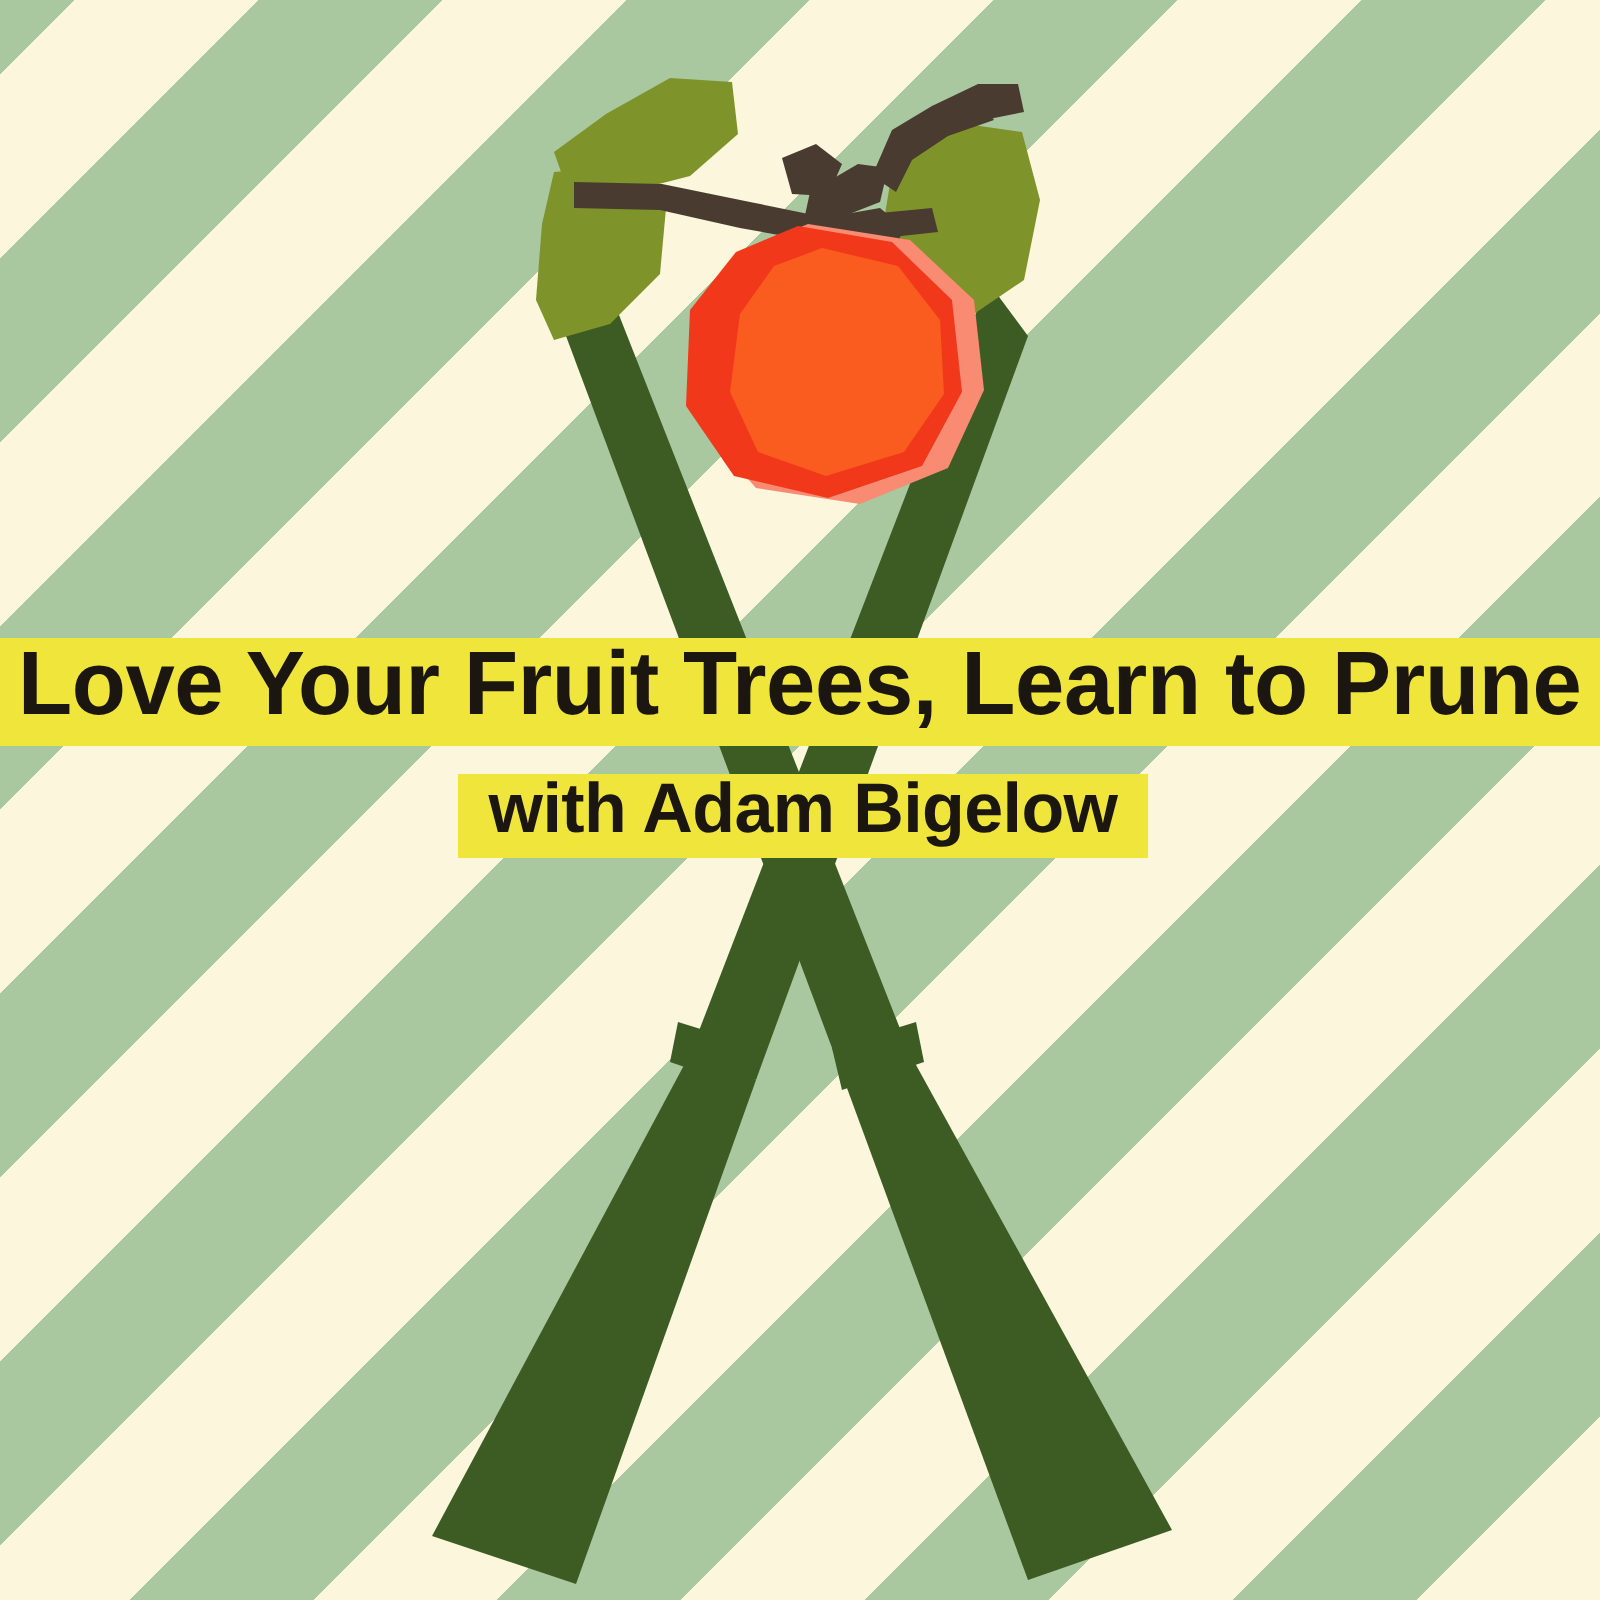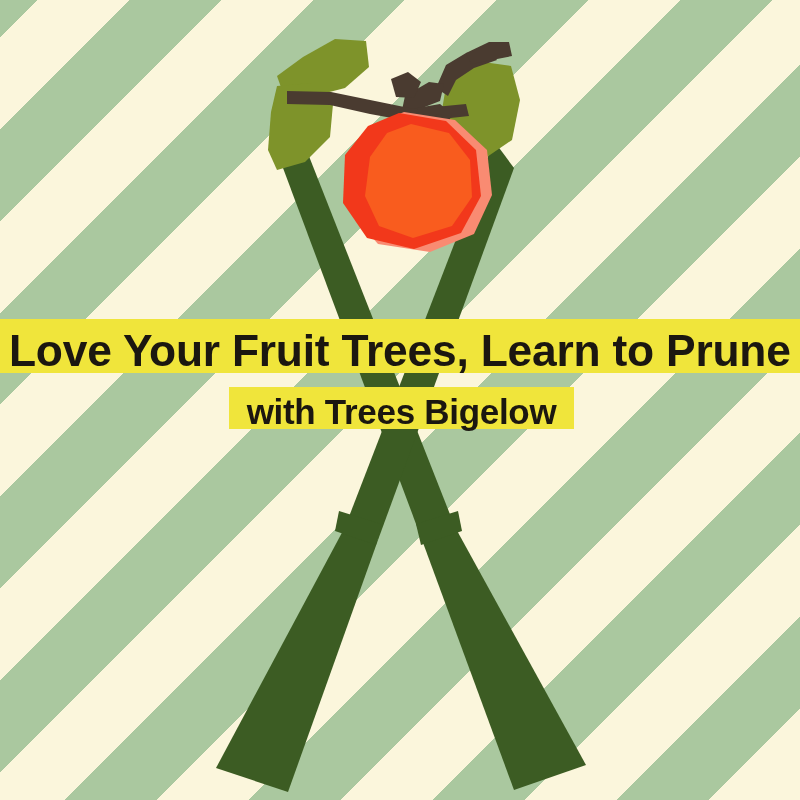--- a/index.html
+++ b/index.html
@@ -38,21 +38,21 @@
   .art svg {
     display: block;
     width: 800px;
     height: 800px;
   }
 
   
   .band {
     position: absolute;
     display: flex;
-    align-items: flex-end;
+    align-items: flex-start;
     justify-content: center;
     white-space: nowrap;
     line-height: 1;
   }
 
   .band-title {
     left: 0px;
     top: 319px;
     width: 800px;
     height: 54px;
@@ -149,17 +149,17 @@
         <polygon points="411,124 449,133 470,160 472,197 452,226 413,238 379,226 365,196 370,157 387,133" fill="#F95C1E"></polygon>
       </g>
     </svg>
   </div>
 
   <div class="band band-title">
     <span class="txt">Love Your Fruit Trees, Learn to Prune</span>
   </div>
 
   <div class="band band-subtitle">
-    <span class="txt">with Trees Bigelow</span>
+    <span class="txt">with Adam Bigelow</span>
   </div>
 
 
 </div>
 
 </body></html>

